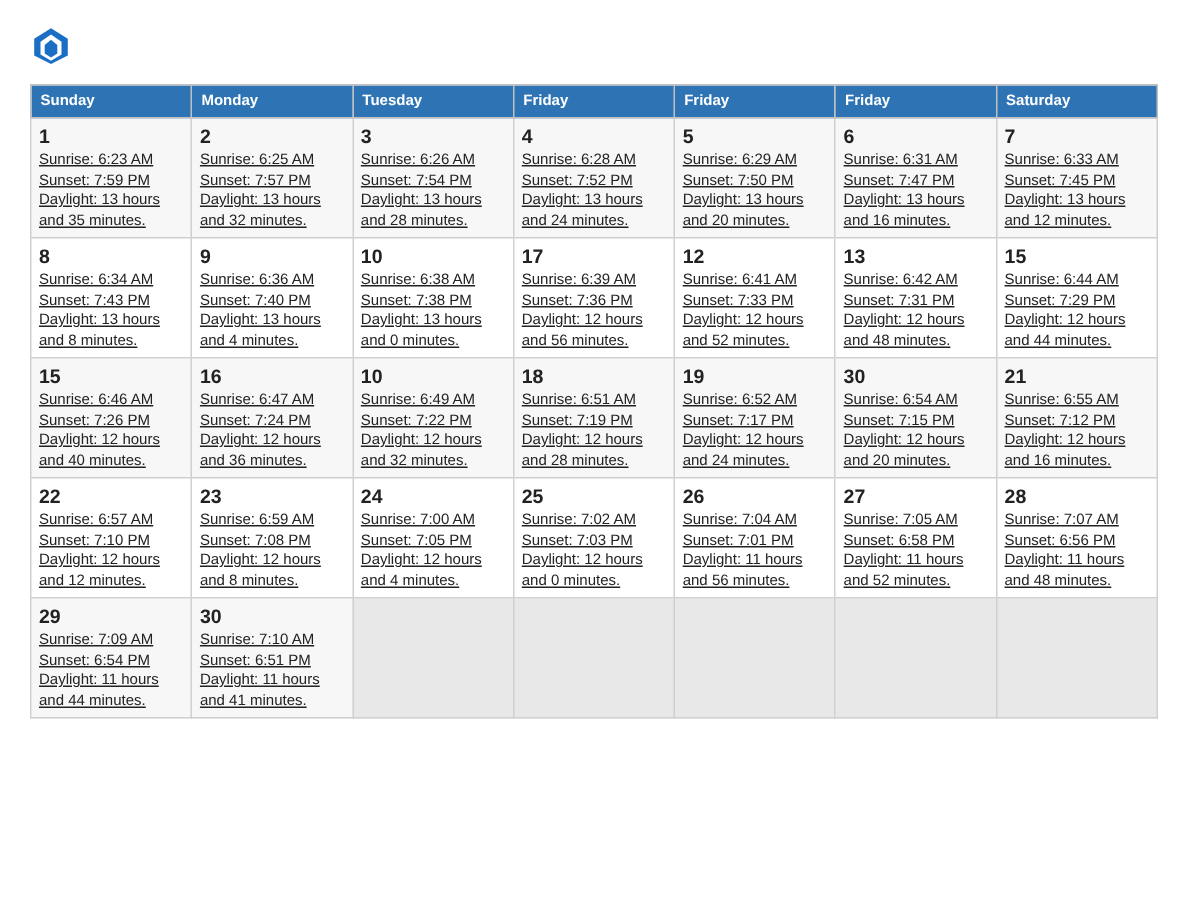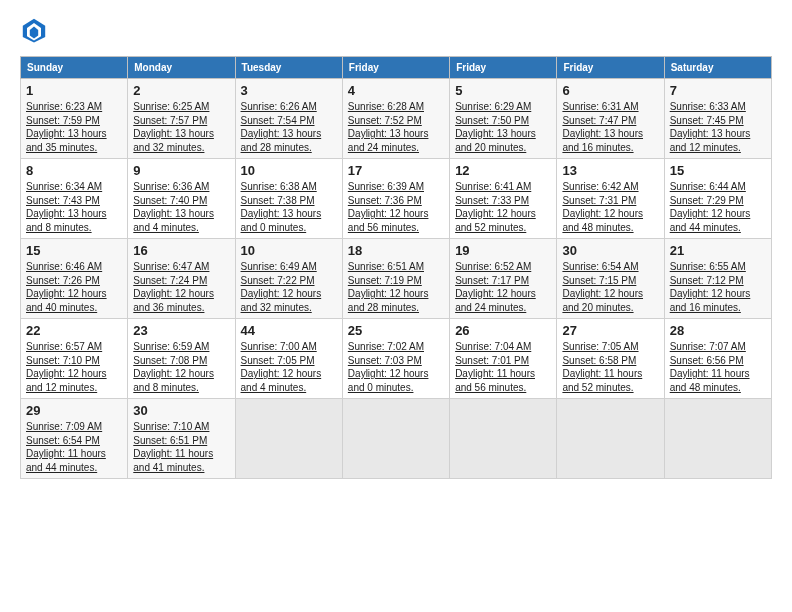--- a/index.html
+++ b/index.html
@@ -219,21 +219,21 @@
         <tr>
           <td>
             <span class="day-num">22</span>
             <div class="day-info">Sunrise: 6:57 AM<br>Sunset: 7:10 PM<br>Daylight: 12 hours and 12 minutes.</div>
           </td>
           <td>
             <span class="day-num">23</span>
             <div class="day-info">Sunrise: 6:59 AM<br>Sunset: 7:08 PM<br>Daylight: 12 hours and 8 minutes.</div>
           </td>
           <td>
-            <span class="day-num">44</span>
+            <span class="day-num">24</span>
             <div class="day-info">Sunrise: 7:00 AM<br>Sunset: 7:05 PM<br>Daylight: 12 hours and 4 minutes.</div>
           </td>
           <td>
             <span class="day-num">25</span>
             <div class="day-info">Sunrise: 7:02 AM<br>Sunset: 7:03 PM<br>Daylight: 12 hours and 0 minutes.</div>
           </td>
           <td>
             <span class="day-num">26</span>
             <div class="day-info">Sunrise: 7:04 AM<br>Sunset: 7:01 PM<br>Daylight: 11 hours and 56 minutes.</div>
           </td>

